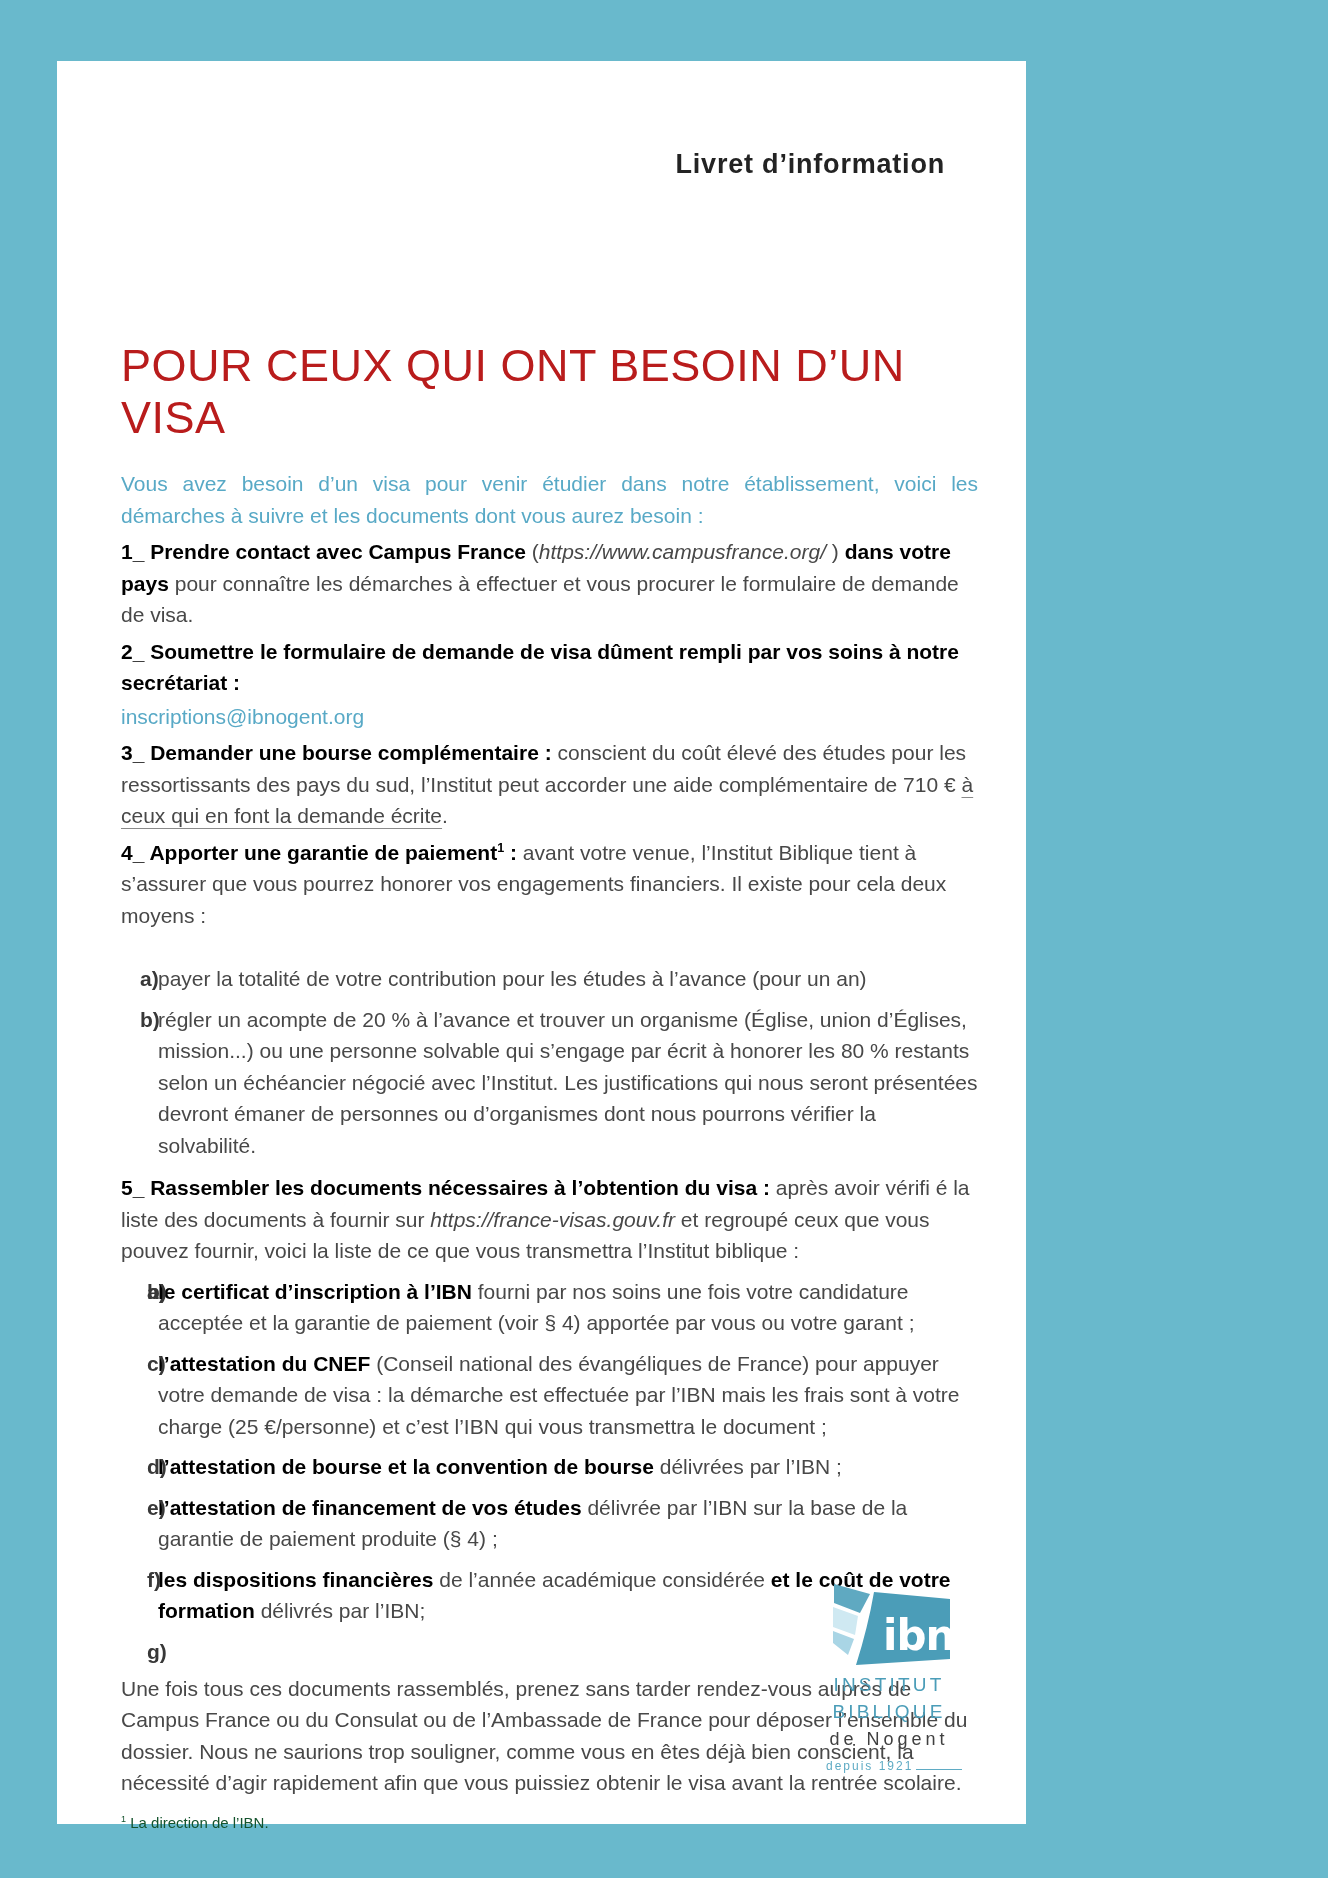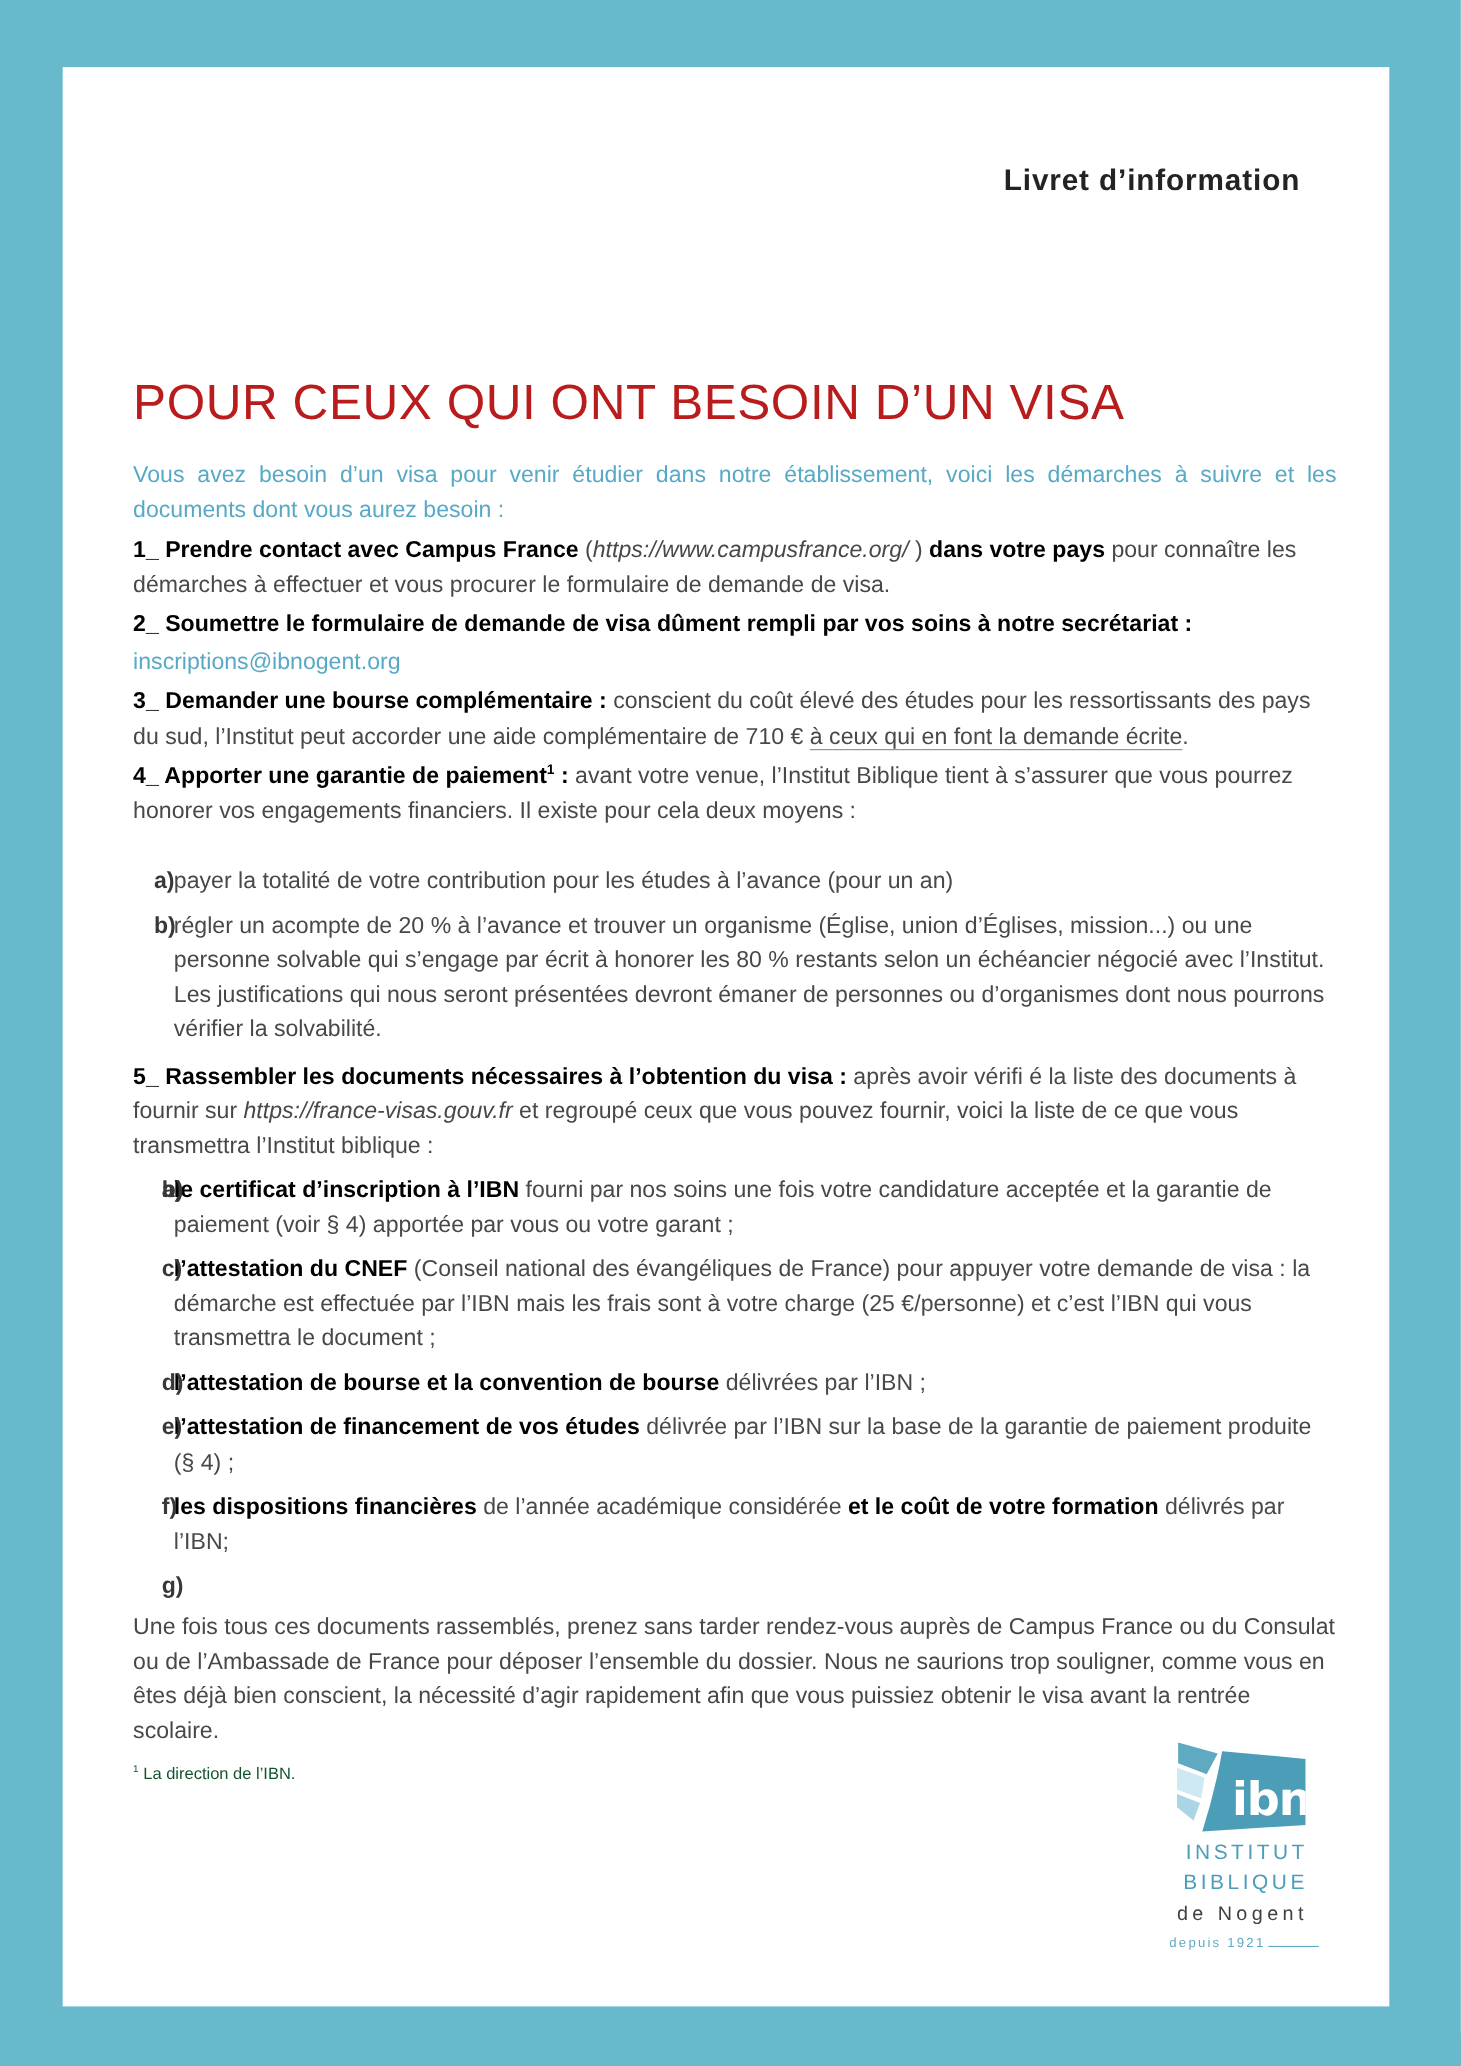--- a/index.html
+++ b/index.html
@@ -5,21 +5,21 @@
   html,body{margin:0;padding:0;}
   body{
     width:1328px;height:1878px;
     background:#69b9cc;
     position:relative;
     font-family:"Liberation Sans",sans-serif;
     -webkit-font-smoothing:antialiased;
   }
   .page{
     position:absolute;left:57px;top:61px;
-    width:1206px;height:1763px;
+    width:969px;height:1763px;
     background:#ffffff;
   }
   .content{padding:0 48px 0 64px;}
 
   .doc-header{
     padding-top:88px;
     text-align:right;
     padding-right:33px;
     font-size:27px;font-weight:700;letter-spacing:0.8px;
     color:#232323;
@@ -69,21 +69,21 @@
 
   .closing{margin-top:46px;}
   .footnote{
     font-size:15px;color:#14532d;
   }
 
   .logo{
     position:absolute;
     top:1514px;right:74px;
     width:126px;
-    text-align:right;
+    text-align:center;
   }
   .logo-flag{display:block;}
   .logo-line{color:#4b9db8;font-size:19px;font-weight:500;letter-spacing:3.2px;margin-top:7px;white-space:nowrap;}
   .logo-line.second{margin-top:5px;}
   .logo-sub{color:#404040;font-size:18px;font-weight:400;letter-spacing:4px;margin-top:6px;white-space:nowrap;}
   .logo-since{color:#5fabc4;font-size:12px;letter-spacing:2px;margin-top:9px;white-space:nowrap;}
   .since-rule{
     display:inline-block;width:46px;
     border-bottom:1.5px solid #5fabc4;
     vertical-align:baseline;margin-left:3px;

